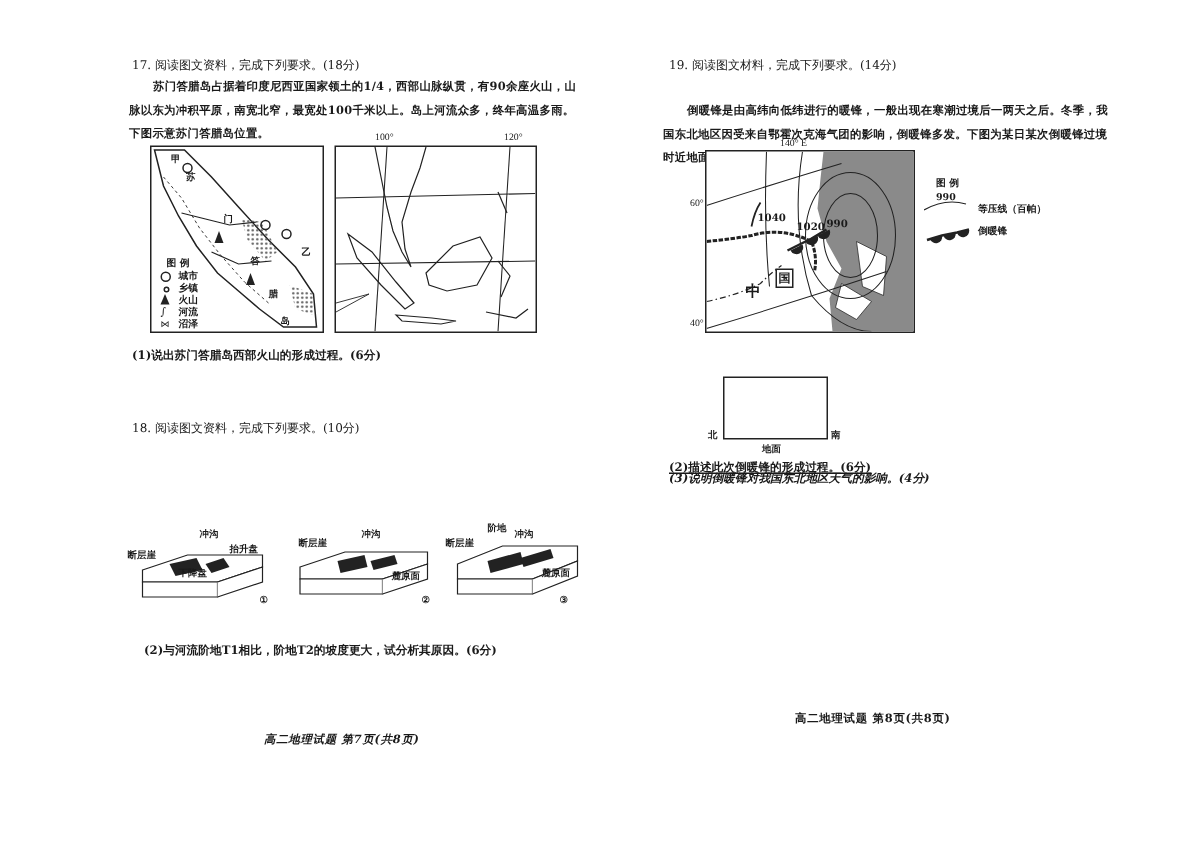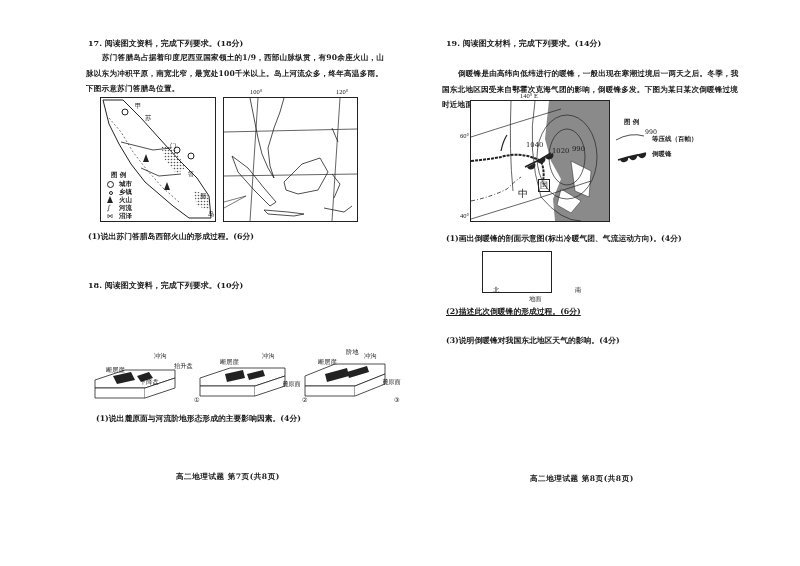--- a/index.html
+++ b/index.html
@@ -1,38 +1,38 @@
 <!DOCTYPE html>
 <html><head>
 <meta charset="utf-8">
 <style>
   html, body { margin: 0; padding: 0; background: #ffffff; }
   body { width: 800px; height: 566px; position: relative; overflow: hidden;
          font-family: "DejaVu Serif", "Liberation Serif", serif; color: #1a1a1a; }
   .page { position: absolute; top: 0; height: 566px; }
   #page-left { left: 0; width: 420px; }
   #page-right { left: 420px; width: 380px; }
-  .q-title { position: absolute; font-size: 8px; font-weight: bold; white-space: nowrap; }
+  .q-title { position: absolute; font-size: 8px; font-weight: normal; white-space: nowrap; }
   .para { position: absolute; font-size: 7.6px; line-height: 15.5px; text-indent: 16px; font-weight: bold; letter-spacing: 0.2px; }
   .sub { position: absolute; font-size: 7.8px; font-weight: bold; white-space: nowrap; }
   .footer { position: absolute; font-size: 7.6px; font-weight: bold; white-space: nowrap; letter-spacing: 0.5px; }
   .map-box { position: absolute; border: 1.5px solid #222; background: #fff; overflow: hidden; }
   .tick-label { position: absolute; font-size: 6.5px; font-family: "Liberation Serif", serif; }
   .legend-text { position: absolute; font-size: 6.5px; font-weight: bold; white-space: nowrap; }
-  .small-label { position: absolute; font-size: 6.3px; font-weight: normal; white-space: nowrap; margin-left: 21px; }
+  .small-label { position: absolute; font-size: 6.3px; font-weight: bold; white-space: nowrap; }
   .blank-box { position: absolute; border: 1.5px solid #222; }
   svg { position: absolute; left: 0; top: 0; }
 </style>
 </head>
 <body>
 
 <div class="page" id="page-left">
 
   <div class="q-title" style="left:88px;top:38px;">17. 阅读图文资料，完成下列要求。(18分)</div>
-  <div class="para" style="left:86px;top:50px;width:302px;">苏门答腊岛占据着印度尼西亚国家领土的1/9，西部山脉纵贯，有90余座火山，山脉以东为冲积平原，南宽北窄，最宽处100千米以上。岛上河流众多，终年高温多雨。下图示意苏门答腊岛位置。</div>
+  <div class="para" style="left:86px;top:50px;width:302px;">苏门答腊岛占据着印度尼西亚国家领土的1/4，西部山脉纵贯，有90余座火山，山脉以东为冲积平原，南宽北窄，最宽处100千米以上。岛上河流众多，终年高温多雨。下图示意苏门答腊岛位置。</div>
 
   <div class="map-box" style="left:100px;top:97px;width:114px;height:123px;">
     <svg width="114" height="123" viewBox="0 0 114 123">
       <defs>
         <pattern id="dots" width="3" height="3" patternUnits="userSpaceOnUse">
           <circle cx="1.5" cy="1.5" r="0.8" fill="#555"></circle>
         </pattern>
       </defs>
       <path d="M2,2 L22,2 L40,20 L58,40 L78,62 L96,80 L108,98 L110,120 L88,120 L72,108 L58,96 L44,84 L30,66 L18,46 L8,26 Z" fill="#fff" stroke="#222" stroke-width="1"></path>
       <path d="M60,48 L74,50 L84,70 L76,76 L64,62 Z" fill="url(#dots)"></path>
@@ -135,23 +135,23 @@
     <div class="small-label" style="left:176px;top:30px;">麓原面</div>
     <div class="small-label" style="left:196px;top:46px;">②</div>
 
     <div class="small-label" style="left:212px;top:8px;">断层崖</div>
     <div class="small-label" style="left:240px;top:-2px;">阶地</div>
     <div class="small-label" style="left:258px;top:2px;">冲沟</div>
     <div class="small-label" style="left:276px;top:28px;">麓原面</div>
     <div class="small-label" style="left:288px;top:46px;">③</div>
   </div>
 
-  <div class="sub" style="left:96px;top:413px;">(1)说出麓原面与河流阶地形态形成的主要影响因素。(4分)</div>
-
-  <div class="footer" style="left:176px;top:472px;">高二地理试题  第7页(共8页)</div>
+  <div class="sub" style="left:96px;top:428px;">(2)与河流阶地T1相比，阶地T2的坡度更大，试分析其原因。(6分)</div>
+
+  <div class="footer" style="left:176px;top:488px;font-style:italic;">高二地理试题  第7页(共8页)</div>
 </div>
 
 <div class="page" id="page-right">
 
   <div class="q-title" style="left:26px;top:38px;">19. 阅读图文材料，完成下列要求。(14分)</div>
   <div class="para" style="left:22px;top:50px;width:298px;margin-top:16px;">倒暖锋是由高纬向低纬进行的暖锋，一般出现在寒潮过境后一两天之后。冬季，我国东北地区因受来自鄂霍次克海气团的影响，倒暖锋多发。下图为某日某次倒暖锋过境时近地面气压形势。</div>
 
   <div class="tick-label" style="left:100px;top:92px;">140° E</div>
   <div class="tick-label" style="left:40px;top:132px;">60°</div>
   <div class="tick-label" style="left:40px;top:212px;">40°</div>
@@ -189,24 +189,23 @@
       <path d="M2,32 L12,29 L22,27 L30,25" fill="none" stroke="#222" stroke-width="1.8"></path>
       <path d="M4,31 A4,4 0 0 0 12,29 Z" fill="#222"></path>
       <path d="M13,29 A4,4 0 0 0 21,27 Z" fill="#222"></path>
       <path d="M22,27 A4,4 0 0 0 30,25 Z" fill="#222"></path>
     </svg>
     <div class="small-label" style="left:8px;top:10px;">990</div>
     <div class="legend-text" style="left:36px;top:17px;">等压线（百帕）</div>
     <div class="legend-text" style="left:36px;top:32px;">倒暖锋</div>
   </div>
 
-  <div class="sub" style="left:26px;top:233px;">(1)画出倒暖锋的剖面示意图(标出冷暖气团、气流运动方向)。(4分)</div>
 
   <div class="blank-box" style="left:62px;top:251px;width:68px;height:40px;"></div>
   <div class="small-label" style="left:52px;top:286px;">北</div>
   <div class="small-label" style="left:134px;top:286px;">南</div>
   <div class="small-label" style="left:88px;top:295px;">地面</div>
 
   <div class="sub" style="left:26px;top:306px;text-decoration:underline;">(2)描述此次倒暖锋的形成过程。(6分)</div>
-  <div class="sub" style="left:26px;top:335px;">(3)说明倒暖锋对我国东北地区天气的影响。(4分)</div>
+  <div class="sub" style="left:26px;top:313px;font-style:italic;">(3)说明倒暖锋对我国东北地区天气的影响。(4分)</div>
 
   <div class="footer" style="left:110px;top:474px;">高二地理试题  第8页(共8页)</div>
 </div>
 
 </body></html>

